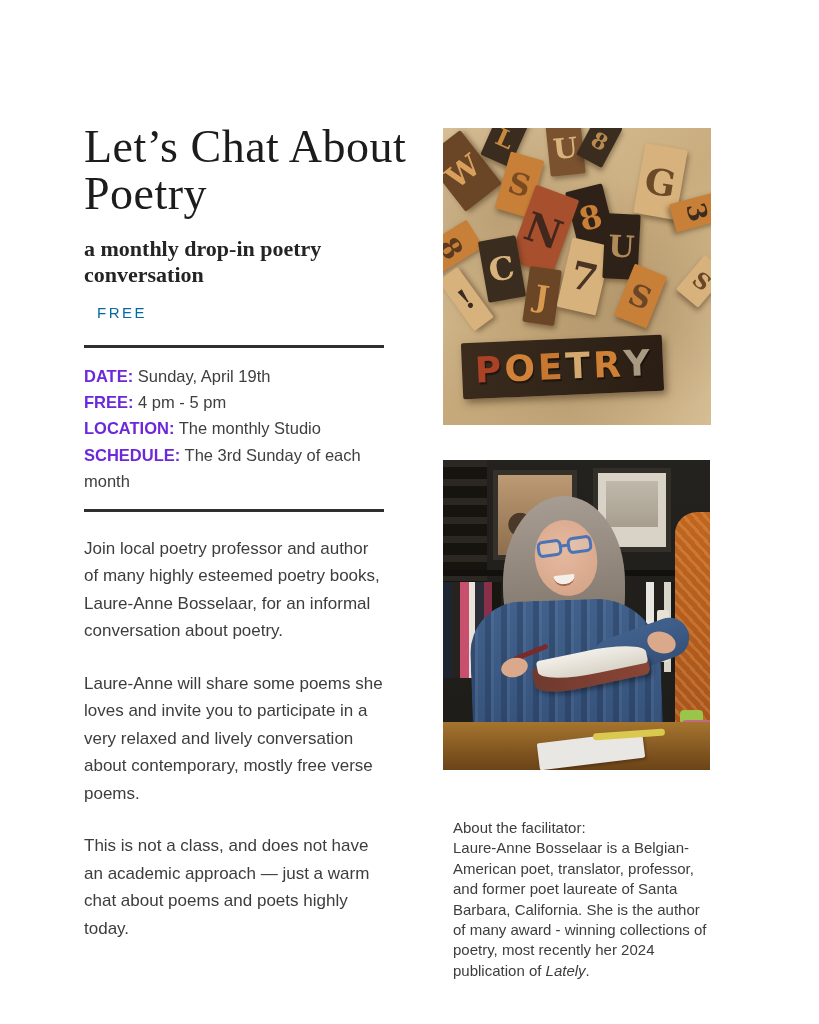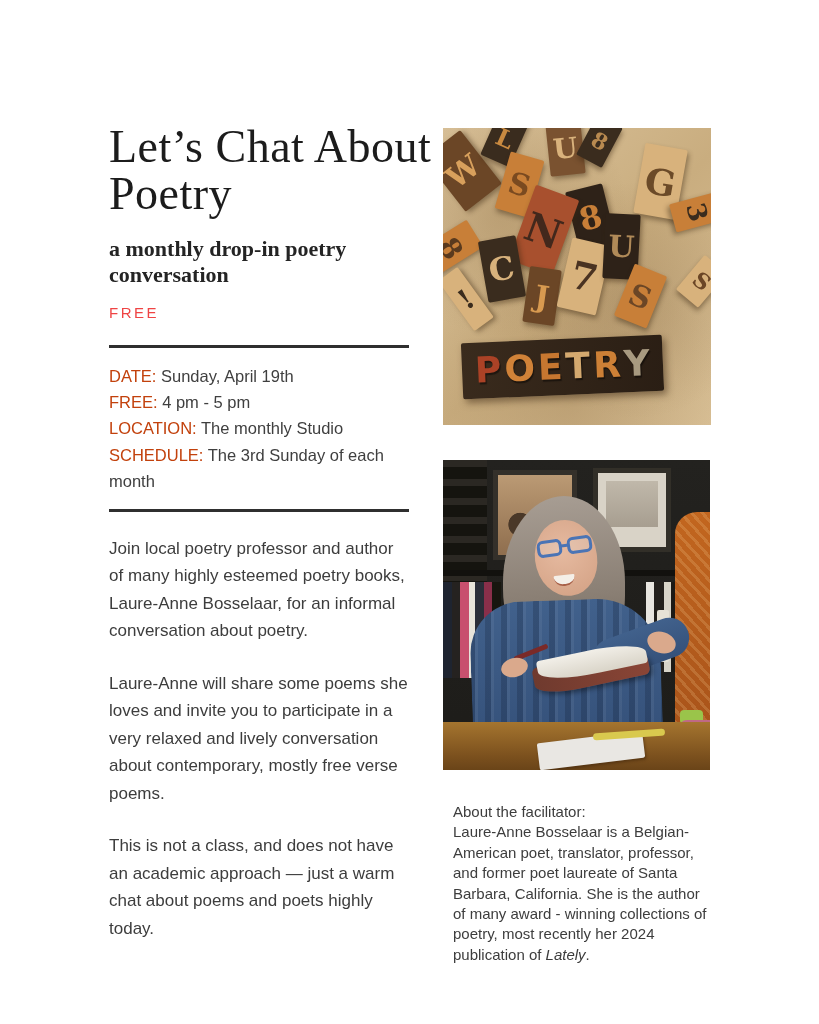--- a/index.html
+++ b/index.html
@@ -4,40 +4,40 @@
 <style>
   * { margin:0; padding:0; box-sizing:border-box; }
   html,body { background:#ffffff; }
   body { font-family:"Liberation Sans","DejaVu Sans",sans-serif; }
   .page {
     position:relative; width:819px; height:1024px; background:#ffffff;
     margin:0 auto; overflow:hidden;
   }
 
   
-  .left-col { position:absolute; left:109px; top:124px; width:346px; }
+  .left-col { position:absolute; left:84px; top:124px; width:346px; }
   .title {
     font-family:"Liberation Serif","DejaVu Serif",serif;
     font-size:46px; line-height:1.02; font-weight:400;
     color:#1c1c1c; letter-spacing:0.5px; width:346px;
   }
   .subtitle {
     font-family:"Liberation Serif","DejaVu Serif",serif;
     font-size:22px; font-weight:700; line-height:1.2;
     color:#242424; margin-top:18px; width:280px;
   }
   .free {
     margin-top:15px; font-size:15px; letter-spacing:2.5px;
-    color:#ef4444; font-weight:400;
+    color:#0369a1; font-weight:400;margin-left:13px;
   }
   .rule { border:none; border-top:3px solid #2f2f2f; width:300px; }
   .rule-1 { margin-top:24px; }
   .rule-2 { margin-top:14px; }
   .details { margin-top:15px; width:300px; font-size:16.5px; line-height:1.6; color:#3f3f3f; }
-  .details .lbl { font-weight:400; color:#c2410c; }
+  .details .lbl { font-weight:700; color:#6d28d9; }
   .paragraphs { margin-top:23px; width:302px; font-size:17px; line-height:1.62; color:#3d3d3d; }
   .paragraphs p { margin-bottom:25px; }
 
   
   .right-col { position:absolute; left:443px; top:128px; width:270px; }
 
   
   .pic-letterpress {
     position:relative; width:268px; height:297px; overflow:hidden;
     background:
@@ -178,21 +178,21 @@
   }
   .paper {
     left:95px; bottom:6px; width:106px; height:27px; background:#e9e7e3;
     transform:rotate(-7deg); box-shadow:1px 2px 3px rgba(40,20,5,.4);
     border-radius:2px;
   }
   .pencil { left:150px; bottom:32px; width:72px; height:7px; background:#d9c94e; border-radius:4px; transform:rotate(-4deg); }
 
   
   .about {
-    margin-top:32px; margin-left:10px; width:262px;
+    margin-top:48px; margin-left:10px; width:262px;
     font-size:15px; line-height:1.36; color:#3d3d3d;
   }
   .about .italic { font-style:italic; }
 </style>
 </head>
 <body>
 
 <div class="page">
 
   <div class="left-col">

